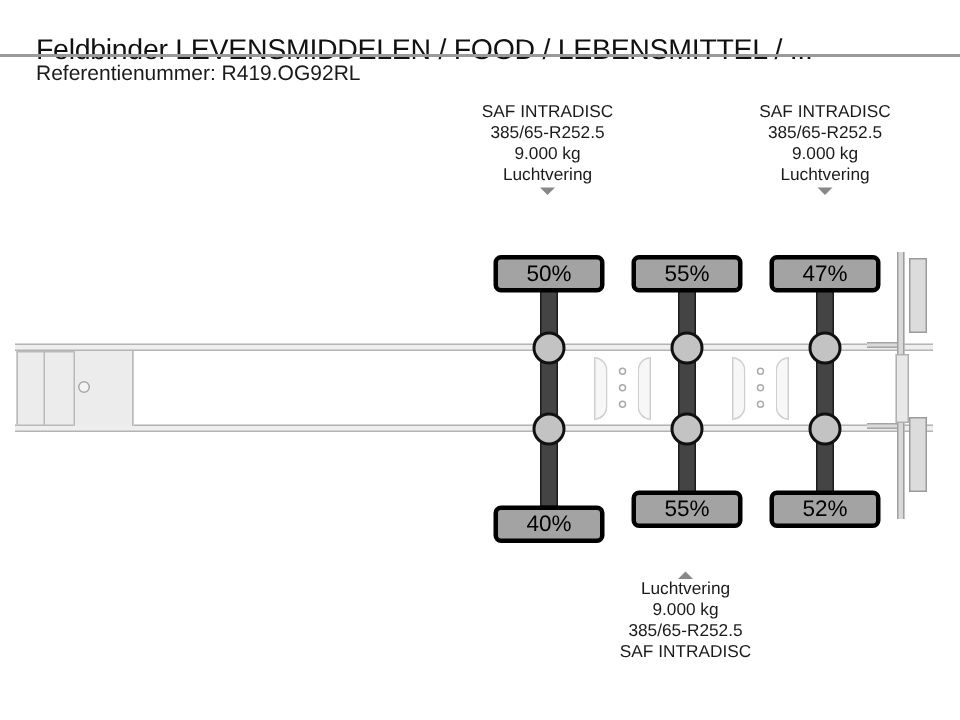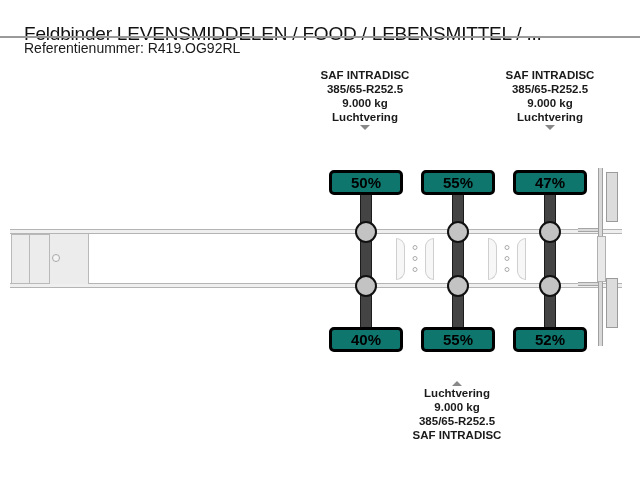--- a/index.html
+++ b/index.html
@@ -46,21 +46,20 @@
     color: #1a1a1a;
   }
 
   
   #diagram {
     position: absolute;
     left: 0;
     top: 60px;
     width: 640px;
     height: 420px;
-    font-weight: bold;
   }
 
   
   .axle-spec {
     position: absolute;
     width: 180px;
     text-align: center;
     font-size: 11.5px;
     line-height: 14px;
     color: #1a1a1a;
@@ -254,21 +253,21 @@
     background: #c3c3c3;
     border: 2px solid #111111;
     box-sizing: border-box;
   }
 
   
   .pct-box {
     position: absolute;
     width: 74px;
     height: 25px;
-    background: #0f766e;
+    background: #a3a3a3;
     border: 3px solid #000000;
     border-radius: 5px;
     box-sizing: border-box;
     text-align: center;
     font-size: 15px;
     line-height: 19px;
     color: #000000;
   }
 </style>
 </head>
@@ -343,21 +342,21 @@
   <div class="hub" style="left:539px; top:161px;"></div>
 
   <div class="hub" style="left:355px; top:215px;"></div>
   <div class="hub" style="left:447px; top:215px;"></div>
   <div class="hub" style="left:539px; top:215px;"></div>
 
   <div class="pct-box" style="left:329px; top:110px;">50%</div>
   <div class="pct-box" style="left:421px; top:110px;">55%</div>
   <div class="pct-box" style="left:513px; top:110px;">47%</div>
 
-  <div class="pct-box" style="left:329px; top:267px;">40%</div>
+  <div class="pct-box" style="left:329px; top:277px;">40%</div>
   <div class="pct-box" style="left:421px; top:267px;">55%</div>
   <div class="pct-box" style="left:513px; top:267px;">52%</div>
 
   <div class="axle-spec" id="spec-bottom">
     <span class="caret up"></span>
     <span class="spec-line">Luchtvering</span>
     <span class="spec-line">9.000 kg</span>
     <span class="spec-line">385/65-R252.5</span>
     <span class="spec-line">SAF INTRADISC</span>
   </div>

